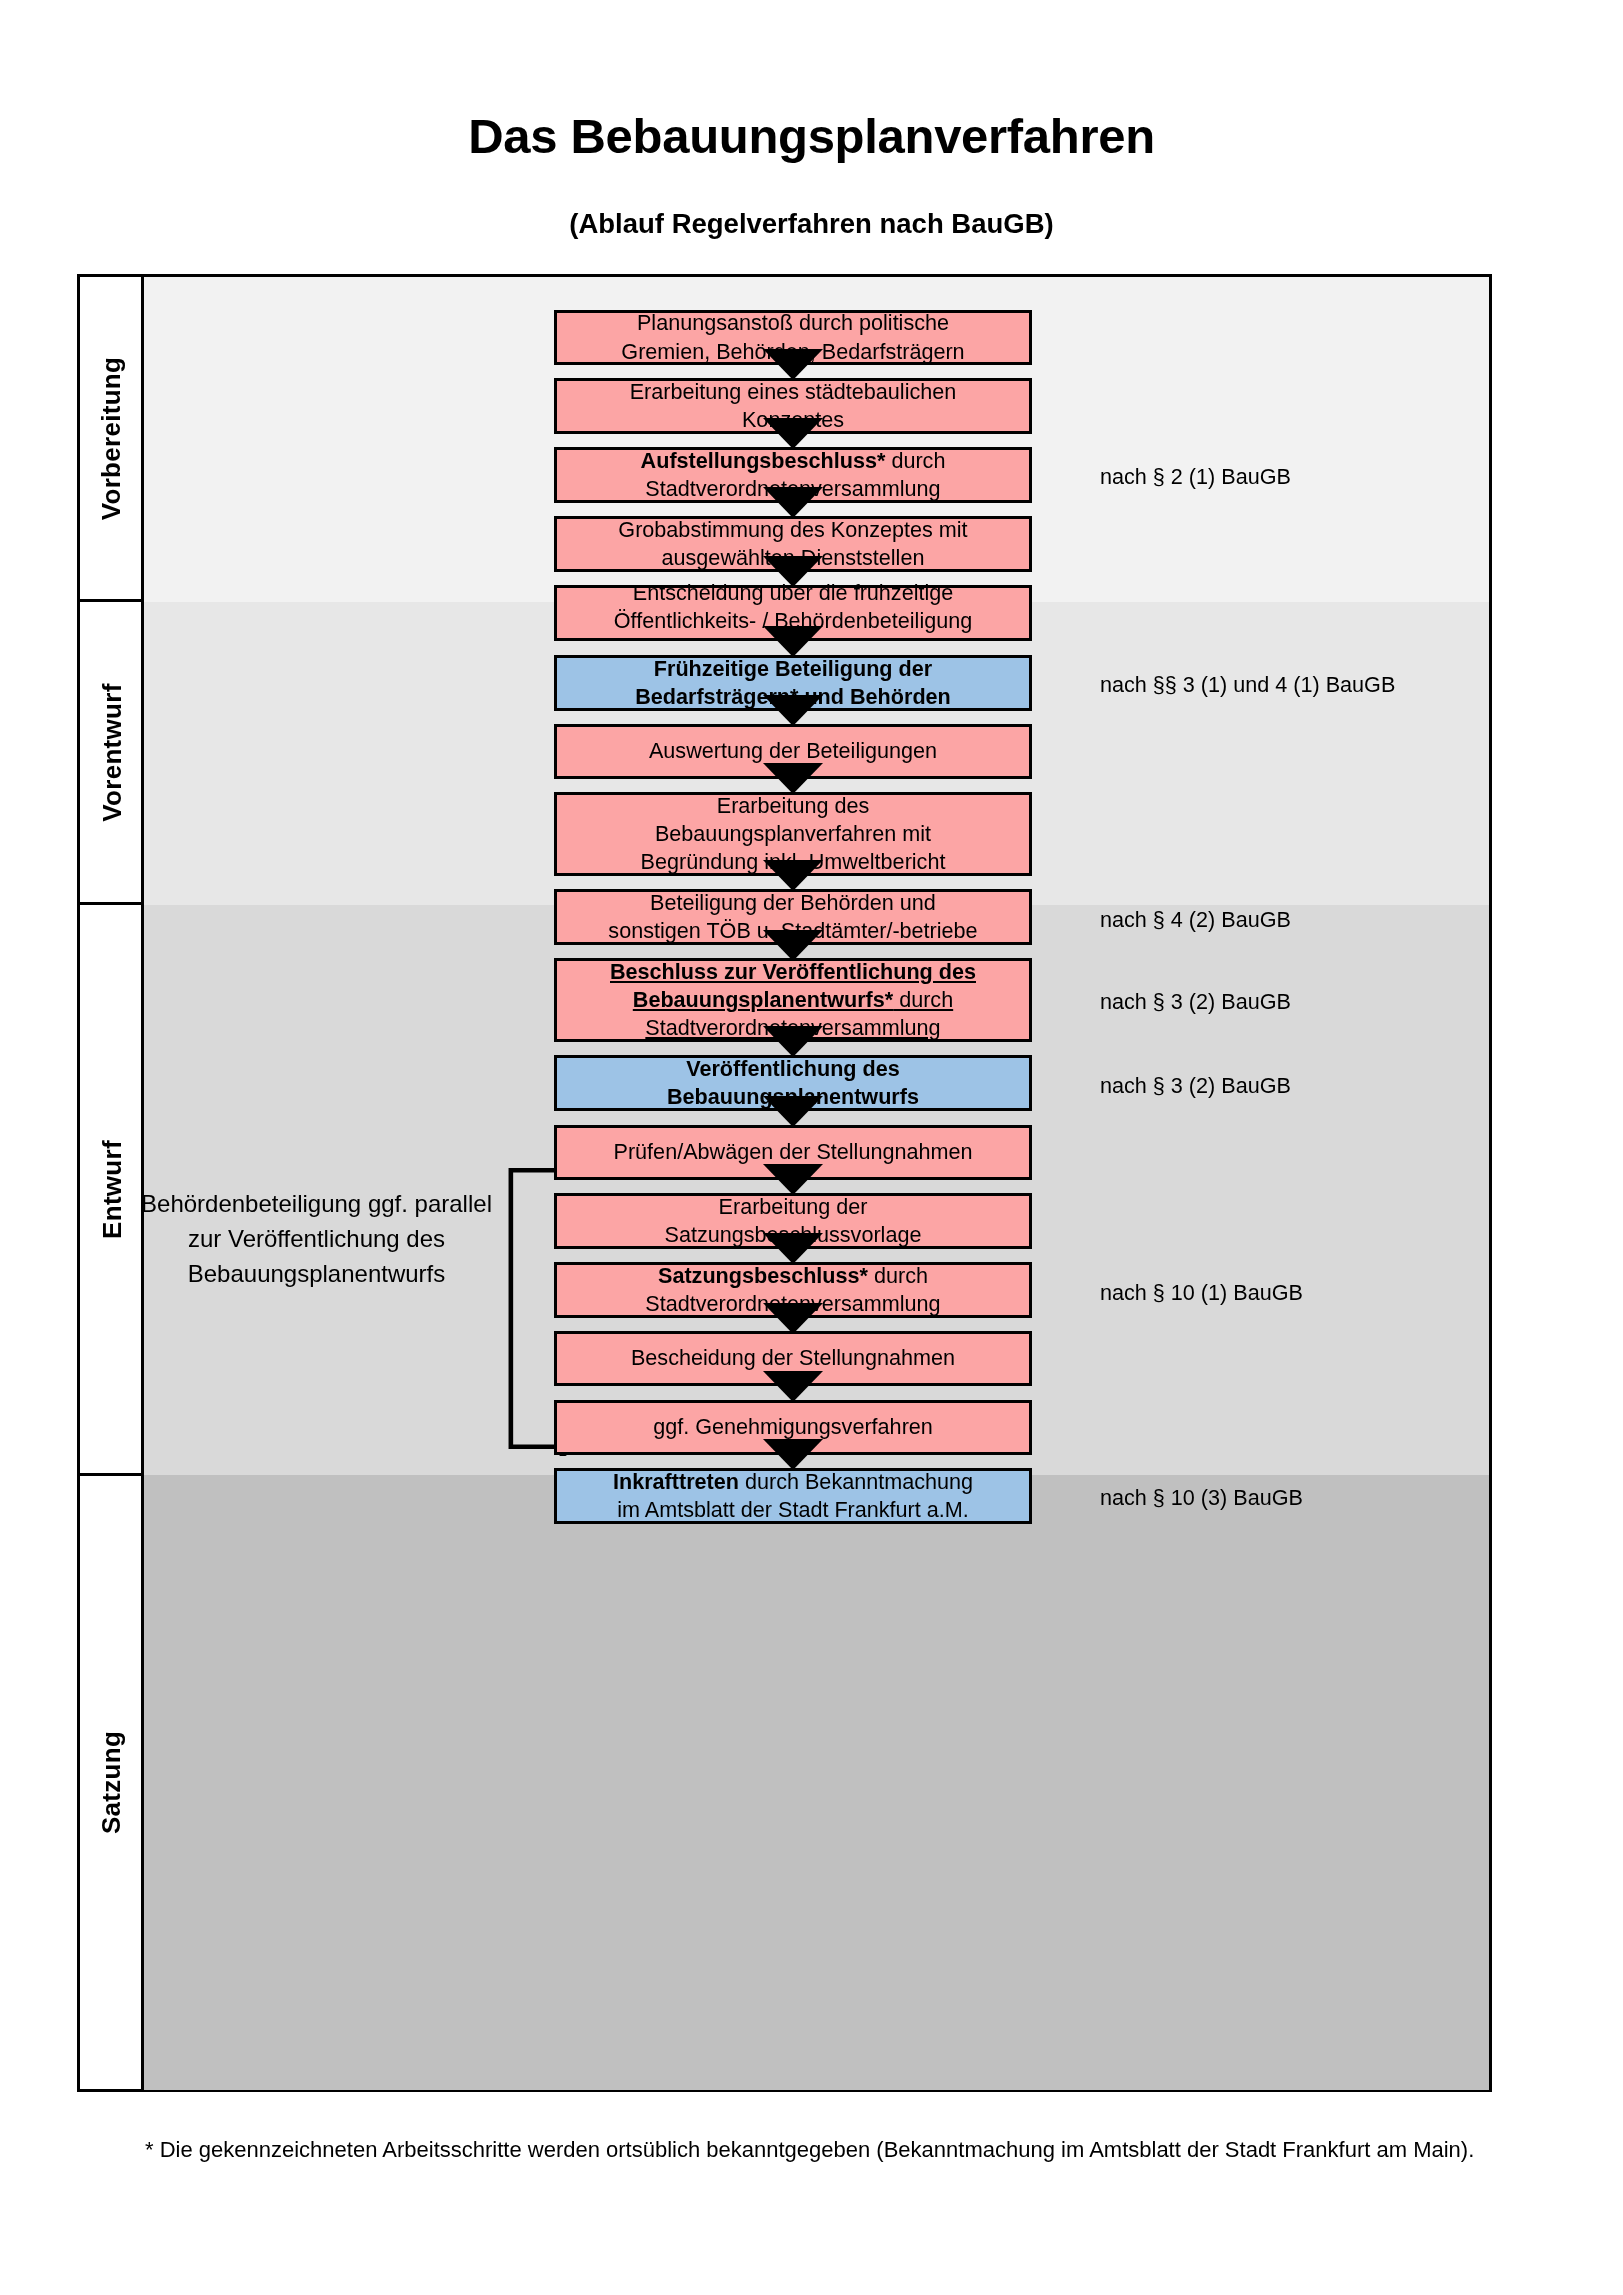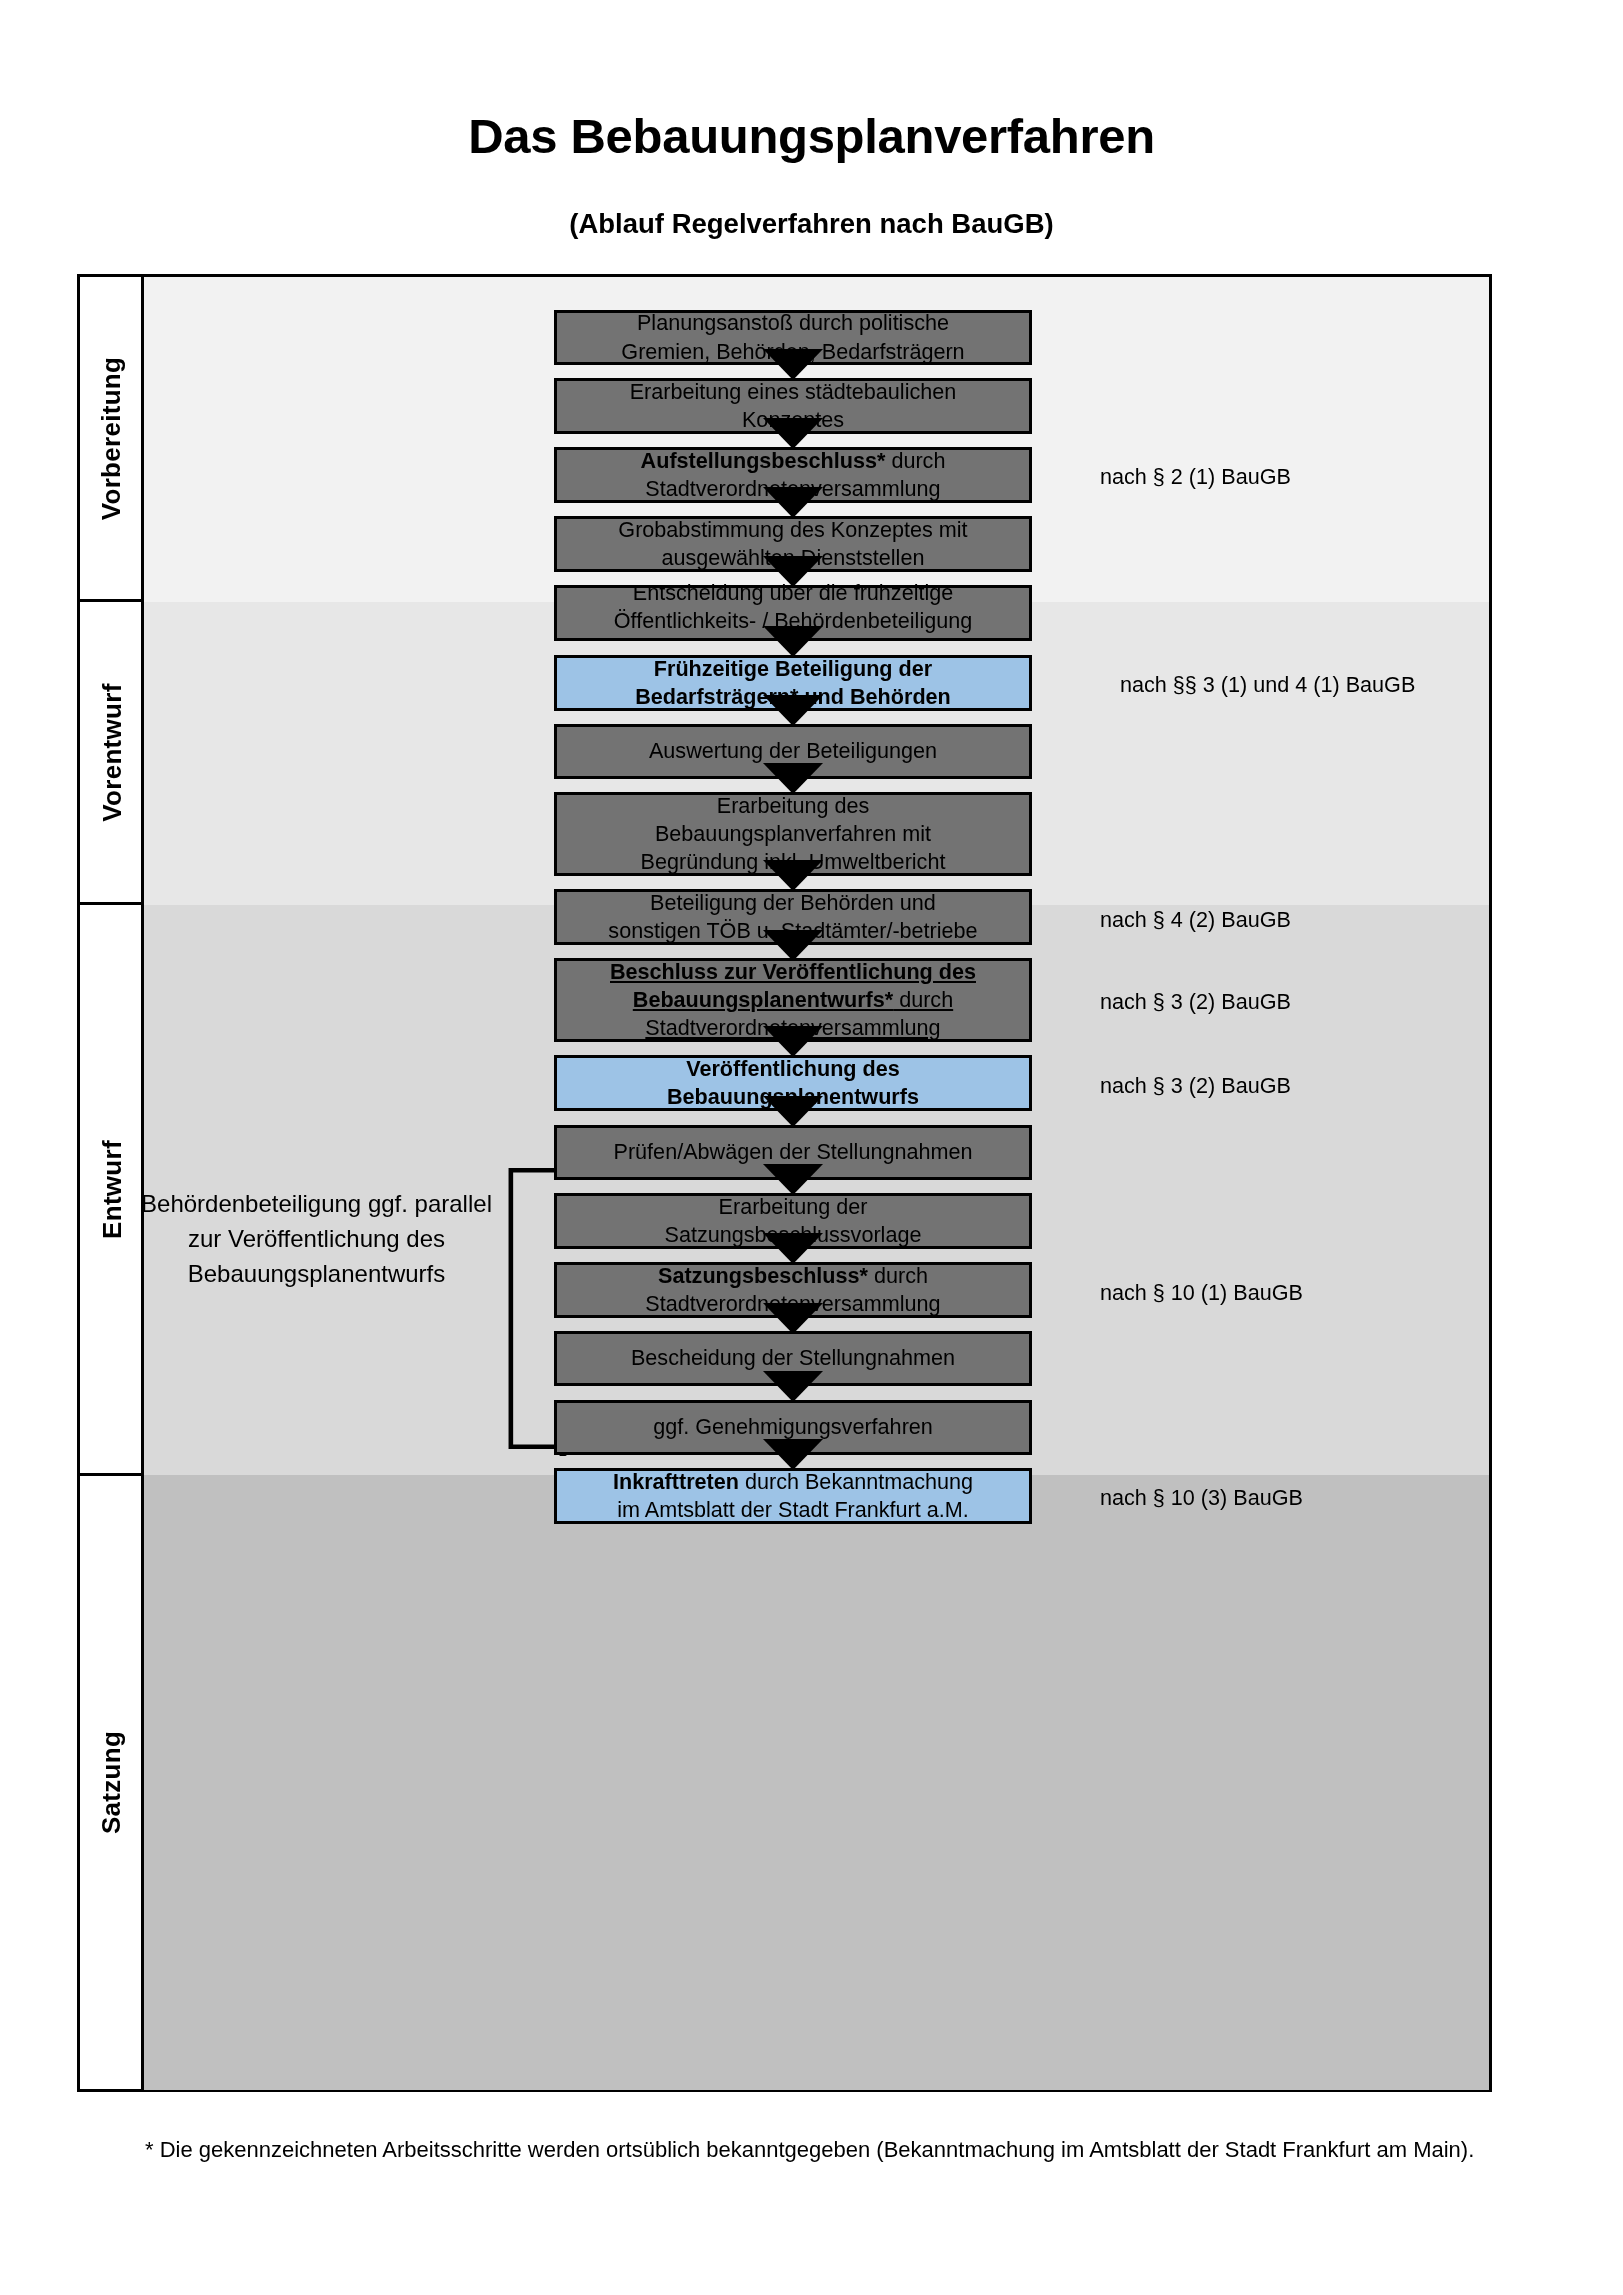--- a/index.html
+++ b/index.html
@@ -41,21 +41,21 @@
     transform:rotate(-90deg);white-space:nowrap;
     font-size:26px;font-weight:bold;letter-spacing:0.3px;
   }
 
   
   .band{position:absolute;left:64px;right:0;}
 
   
   .fbox{
     position:absolute;left:474px;width:478px;
-    border:3.9px solid #000;box-sizing:border-box;background:#737373;
+    border:3.9px solid #000;box-sizing:border-box;background:#fca5a5;
     display:flex;align-items:center;justify-content:center;
     text-align:center;font-size:21.6px;line-height:1.30;
     padding:2.6px 6.5px;
   }
   .fbox.blue{background:#9DC3E6;}
   .fbox b{font-weight:bold;}
 
   
   .arrow-down{
     position:absolute;width:0;height:0;
@@ -226,21 +226,21 @@
   </div>
   <div class="arrow-down" style="top:1162px;left:683px;"></div>
 
   <div class="fbox blue" style="top:1191px;height:56px;">
     <span>
       <b>Inkrafttreten</b><span> durch Bekanntmachung</span><br><span>im Amtsblatt der Stadt Frankfurt a.M.</span>
     </span>
   </div>
 
   <div class="legal" style="top:187px;">nach § 2 (1) BauGB</div>
-  <div class="legal" style="top:395px;margin-left:20px;">nach §§ 3 (1) und 4 (1) BauGB</div>
+  <div class="legal" style="top:395px;">nach §§ 3 (1) und 4 (1) BauGB</div>
   <div class="legal" style="top:630px;">nach § 4 (2) BauGB</div>
   <div class="legal" style="top:712px;">nach § 3 (2) BauGB</div>
   <div class="legal" style="top:796px;">nach § 3 (2) BauGB</div>
   <div class="legal" style="top:1003px;">nach § 10 (1) BauGB</div>
   <div class="legal" style="top:1208px;">nach § 10 (3) BauGB</div>
 
 </div>
 
 <div id="footnote">* Die gekennzeichneten Arbeitsschritte werden ortsüblich bekanntgegeben (Bekanntmachung im Amtsblatt  der Stadt Frankfurt am Main).</div>
 

